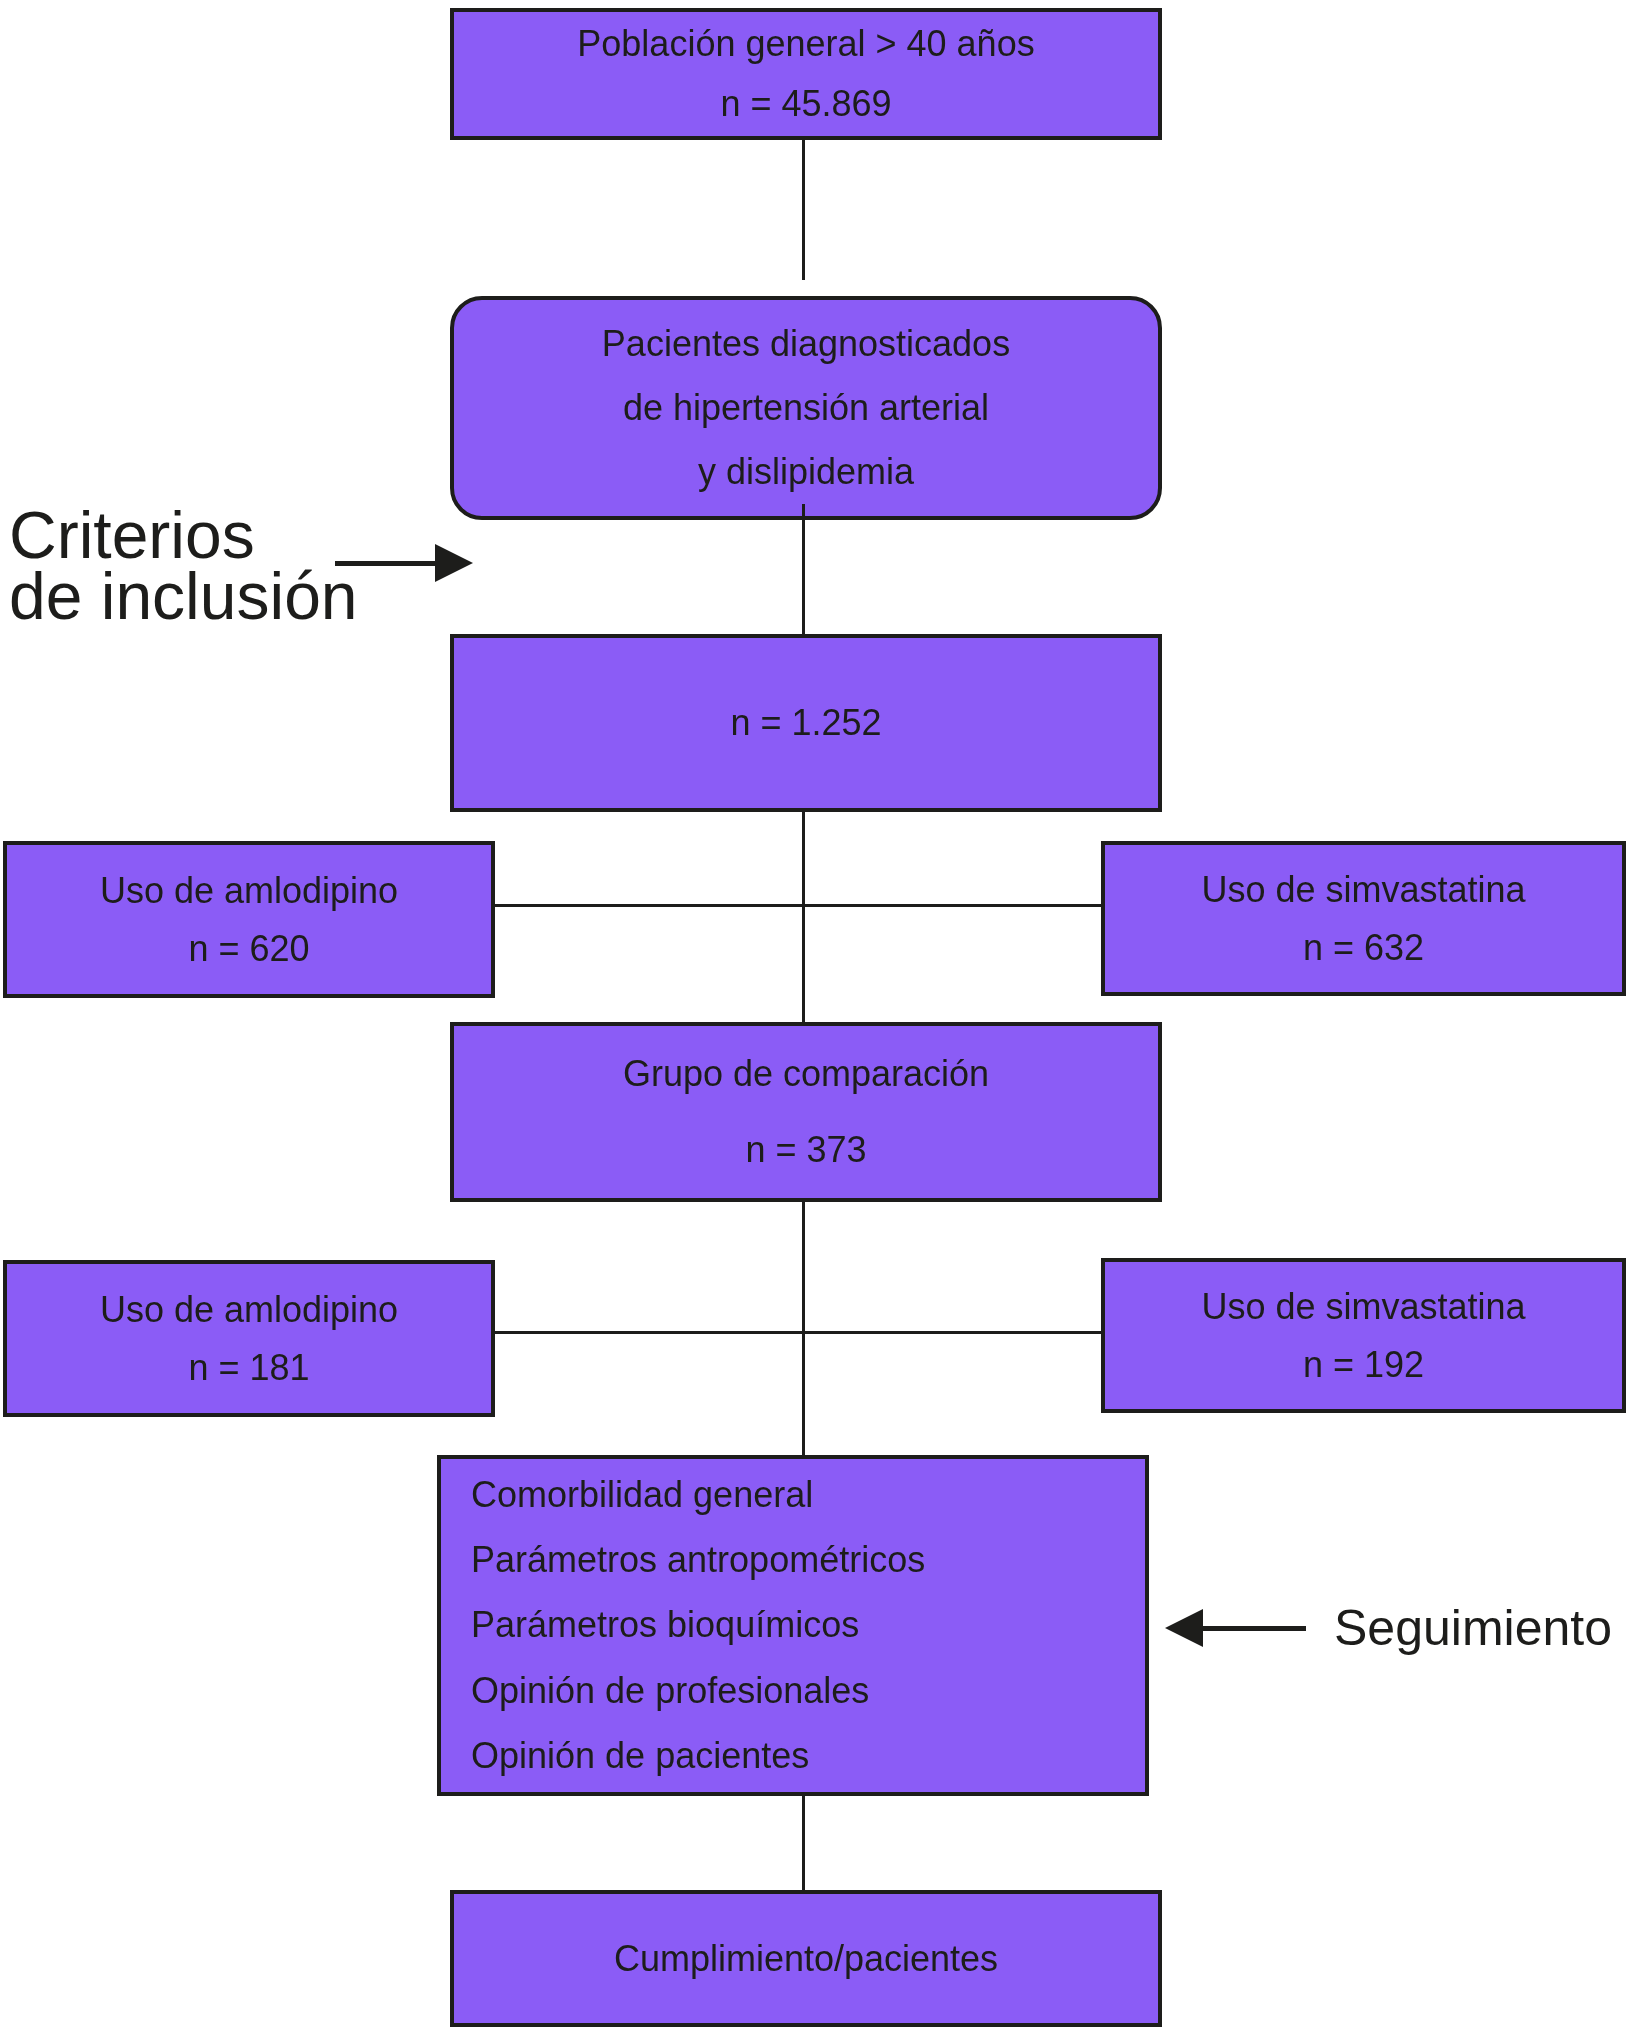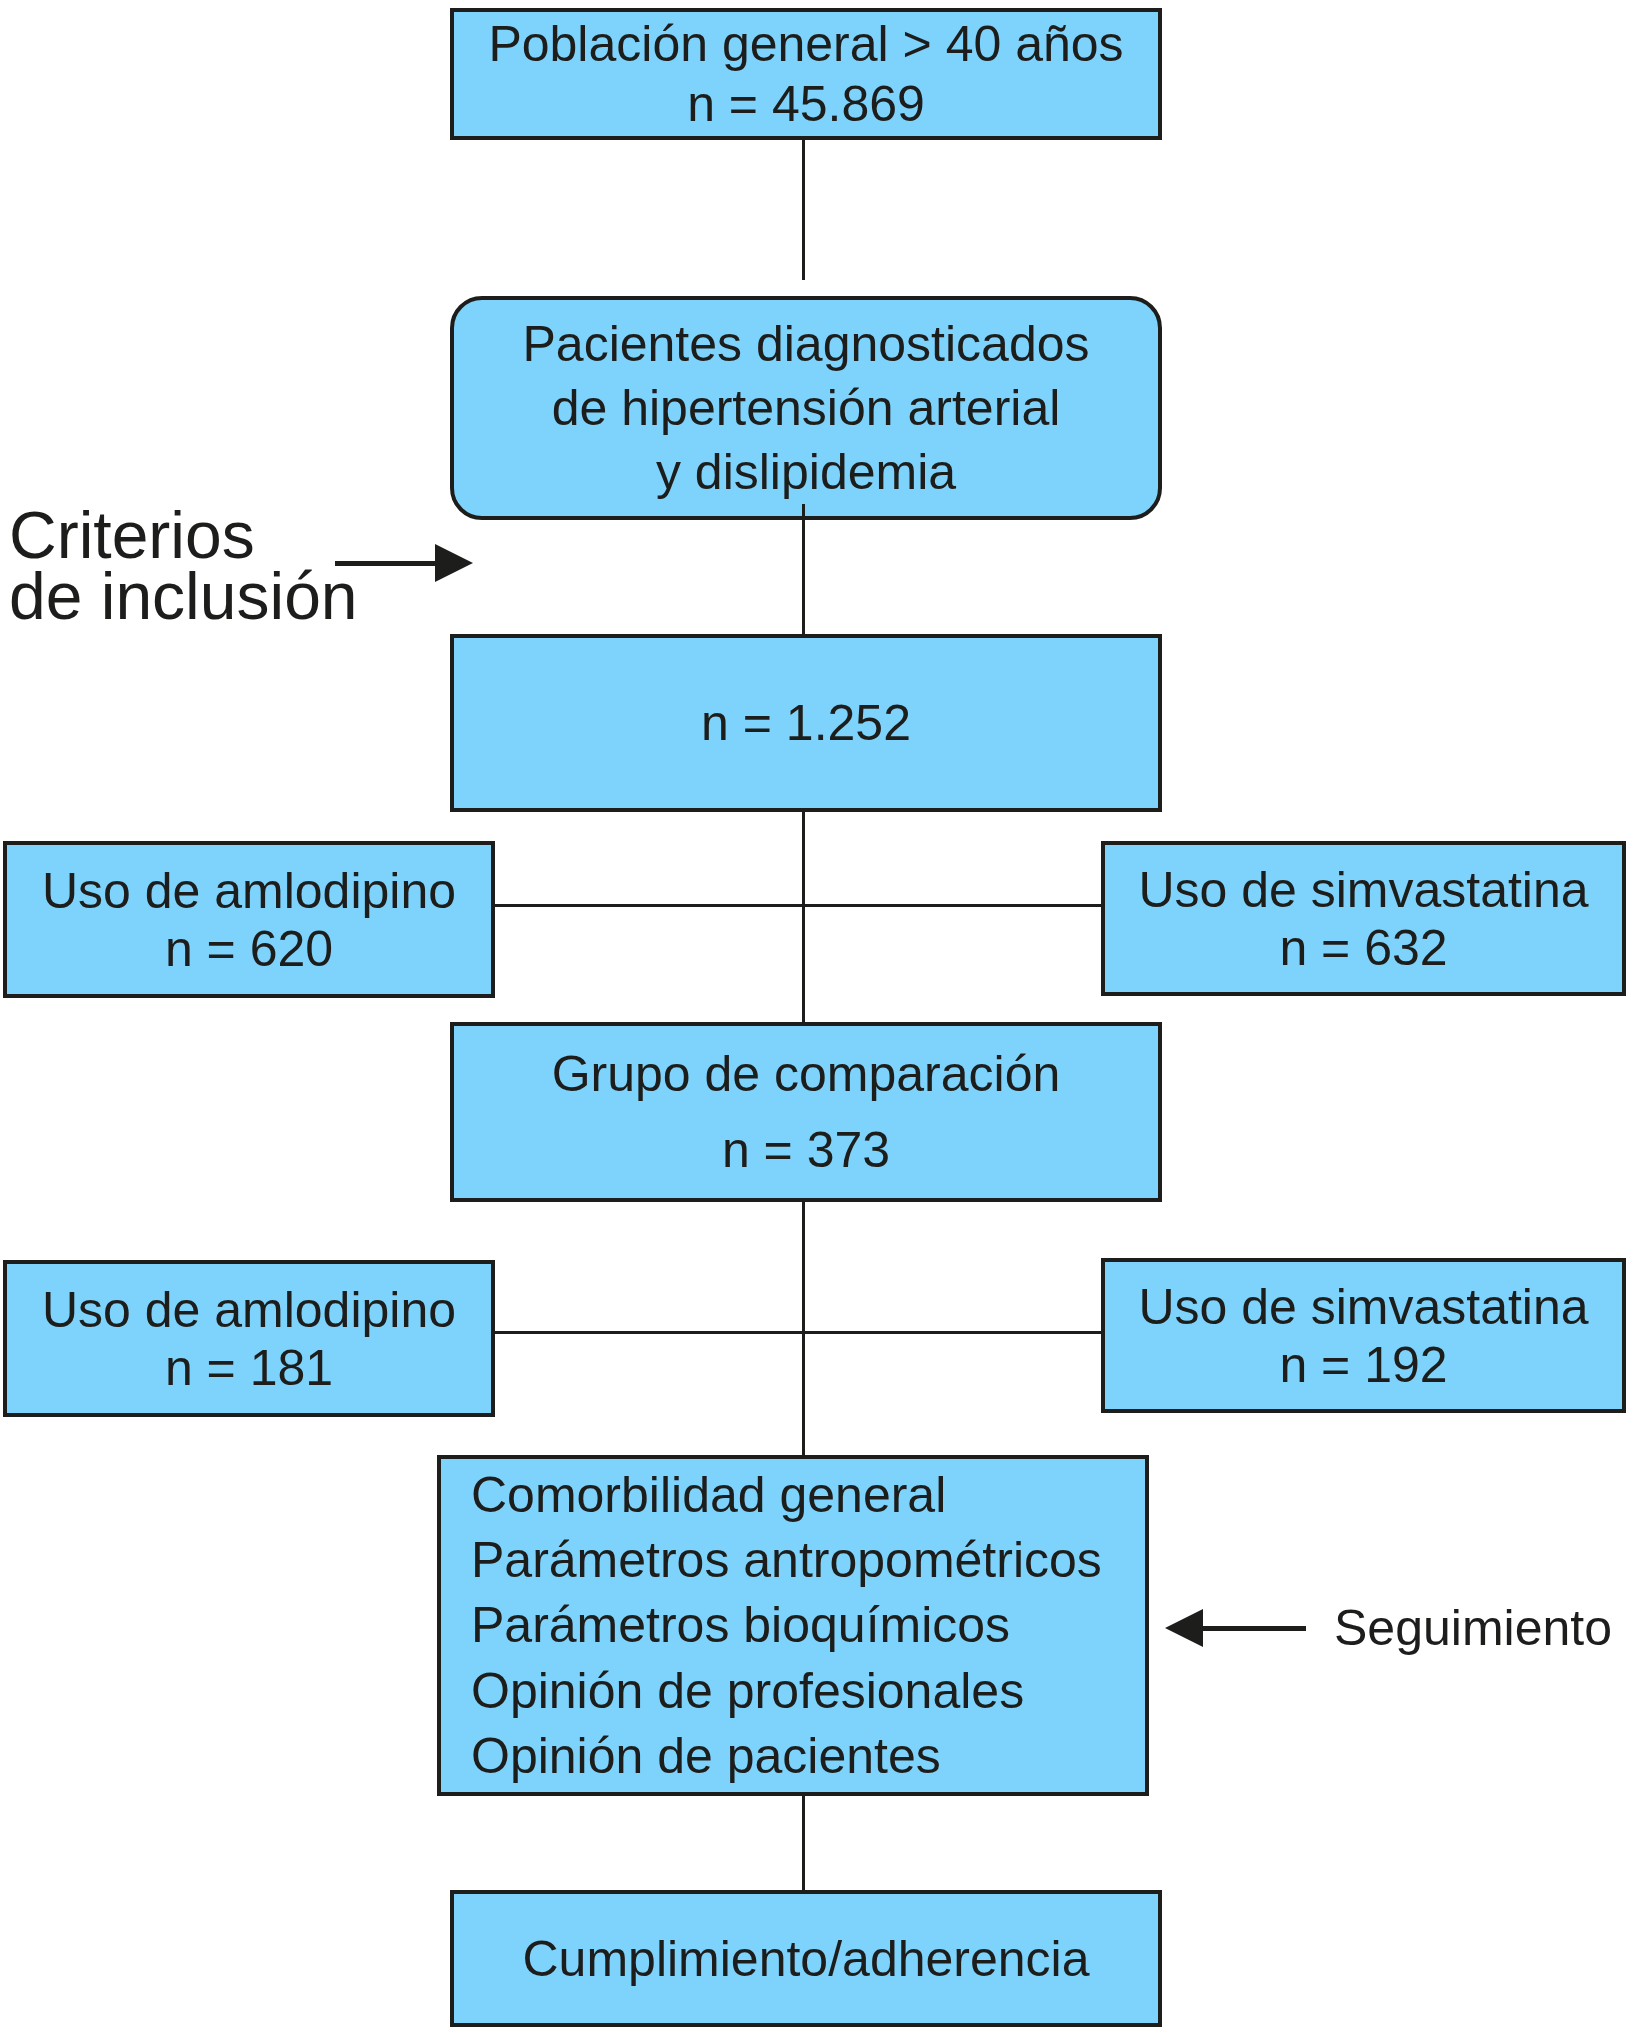--- a/index.html
+++ b/index.html
@@ -9,27 +9,27 @@
     height:2029px;
     background:#ffffff;
     color:#1d1d1b;
     font-family:"Liberation Sans", sans-serif;
     overflow:hidden;
   }
   .box{
     position:absolute;
     box-sizing:border-box;
     border:4px solid #1d1d1b;
-    background:#7dd3fc;
+    background:#8b5cf6;
     display:flex;
     flex-direction:column;
     align-items:center;
     justify-content:space-evenly;
     text-align:center;
-    font-size:50px;
+    font-size:36px;
     line-height:58px;
   }
   .box .bline{white-space:nowrap;}
   .vline,.hline{position:absolute;background:#1d1d1b;}
 
   
   #b-poblacion   {left:450px; top:8px;    width:712px; height:132px;}
   #b-pacientes   {left:450px; top:296px;  width:712px; height:224px; justify-content:center; line-height:64px;border-radius:32px;}
   #b-estudio     {left:450px; top:634px;  width:712px; height:178px;}
   #b-comparacion {left:450px; top:1022px; width:712px; height:180px;}
@@ -146,16 +146,16 @@
     <div class="bline">Opinión de pacientes</div>
   </div>
 
   <div id="seguimiento-arrowhead"></div>
   <div class="hline" id="seguimiento-arrow-shaft"></div>
   <div id="seguimiento-label">Seguimiento</div>
 
   <div class="vline" id="v5"></div>
 
   <div class="box" id="b-cumplimiento">
-    <div class="bline">Cumplimiento/adherencia</div>
+    <div class="bline">Cumplimiento/pacientes</div>
   </div>
 
 </div>
 
 </body></html>

